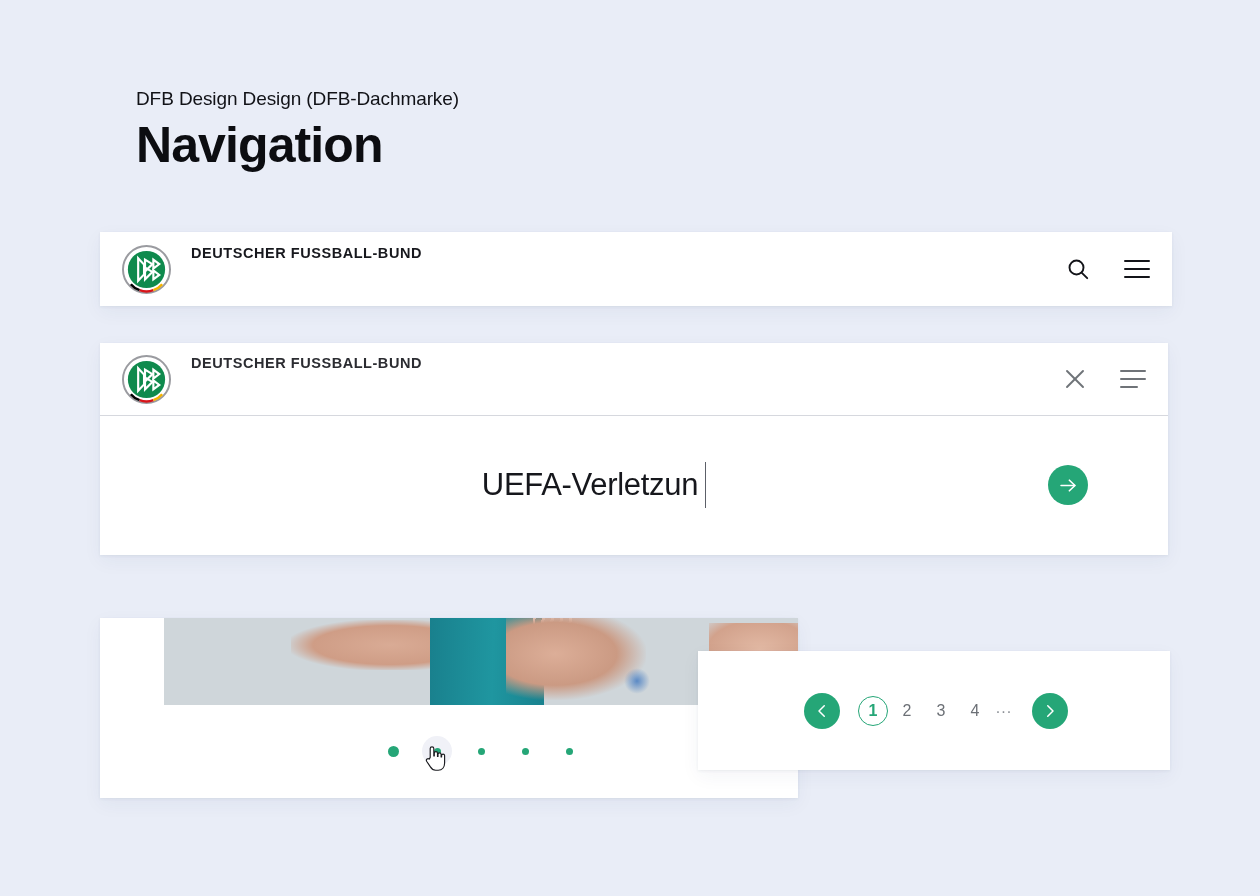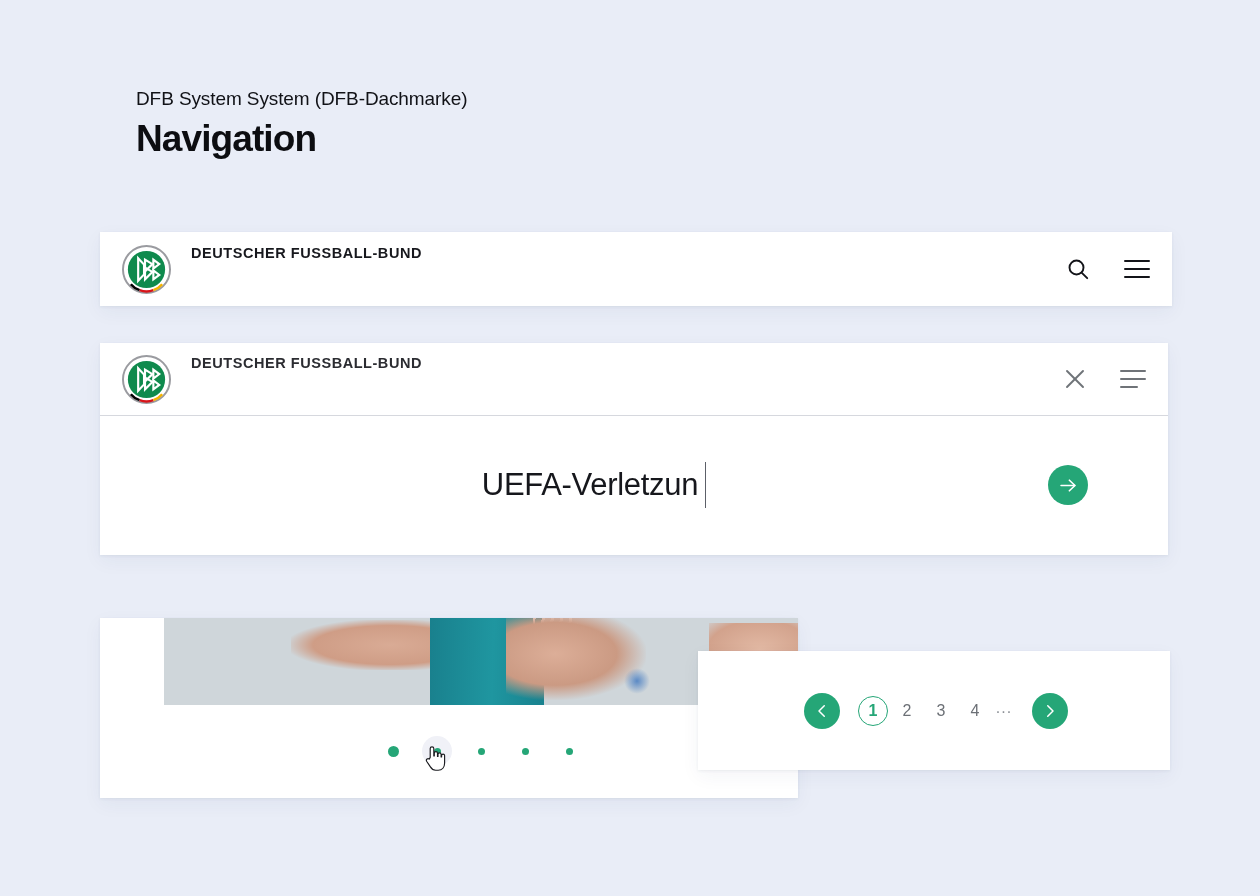--- a/index.html
+++ b/index.html
@@ -21,25 +21,26 @@
   .page-head { position: absolute; left: 136px; top: 86px; }
 
   .eyebrow {
     font-size: 19px;
     line-height: 26px;
     color: #111217;
     letter-spacing: -0.1px;
   }
 
   .page-title {
-    font-size: 37px;
+    font-size: 50px;
     line-height: 54px;
     font-weight: 700;
     color: #0c0d11;
     letter-spacing: -0.9px;
+    margin-top: 6px;
   }
 
   
   .card {
     position: absolute;
     background: #ffffff;
     box-shadow: 0 1px 3px rgba(40,55,90,0.07), 0 6px 18px rgba(40,55,90,0.05);
   }
 
   
@@ -302,21 +303,21 @@
     top: 744px;
     width: 24px;
     height: 30px;
     pointer-events: none;
   }
 </style>
 </head>
 <body>
 
 <div class="page-head">
-  <div class="eyebrow">DFB System System (DFB-Dachmarke)</div>
+  <div class="eyebrow">DFB Design Design (DFB-Dachmarke)</div>
   <h1 class="page-title">Navigation</h1>
 </div>
 
 <div class="card" id="navbar-collapsed">
   <div class="brand">
     <span>
       <svg class="dfb-logo" viewBox="0 0 100 100" xmlns="http://www.w3.org/2000/svg">
         <circle cx="50" cy="50" r="48" fill="#ffffff" stroke="#9a9ba0" stroke-width="4"></circle>
         <circle cx="50" cy="50" r="38" fill="#0f8a4d"></circle>
         <g fill="none" stroke="#ffffff" stroke-width="4.4" stroke-linejoin="miter">

